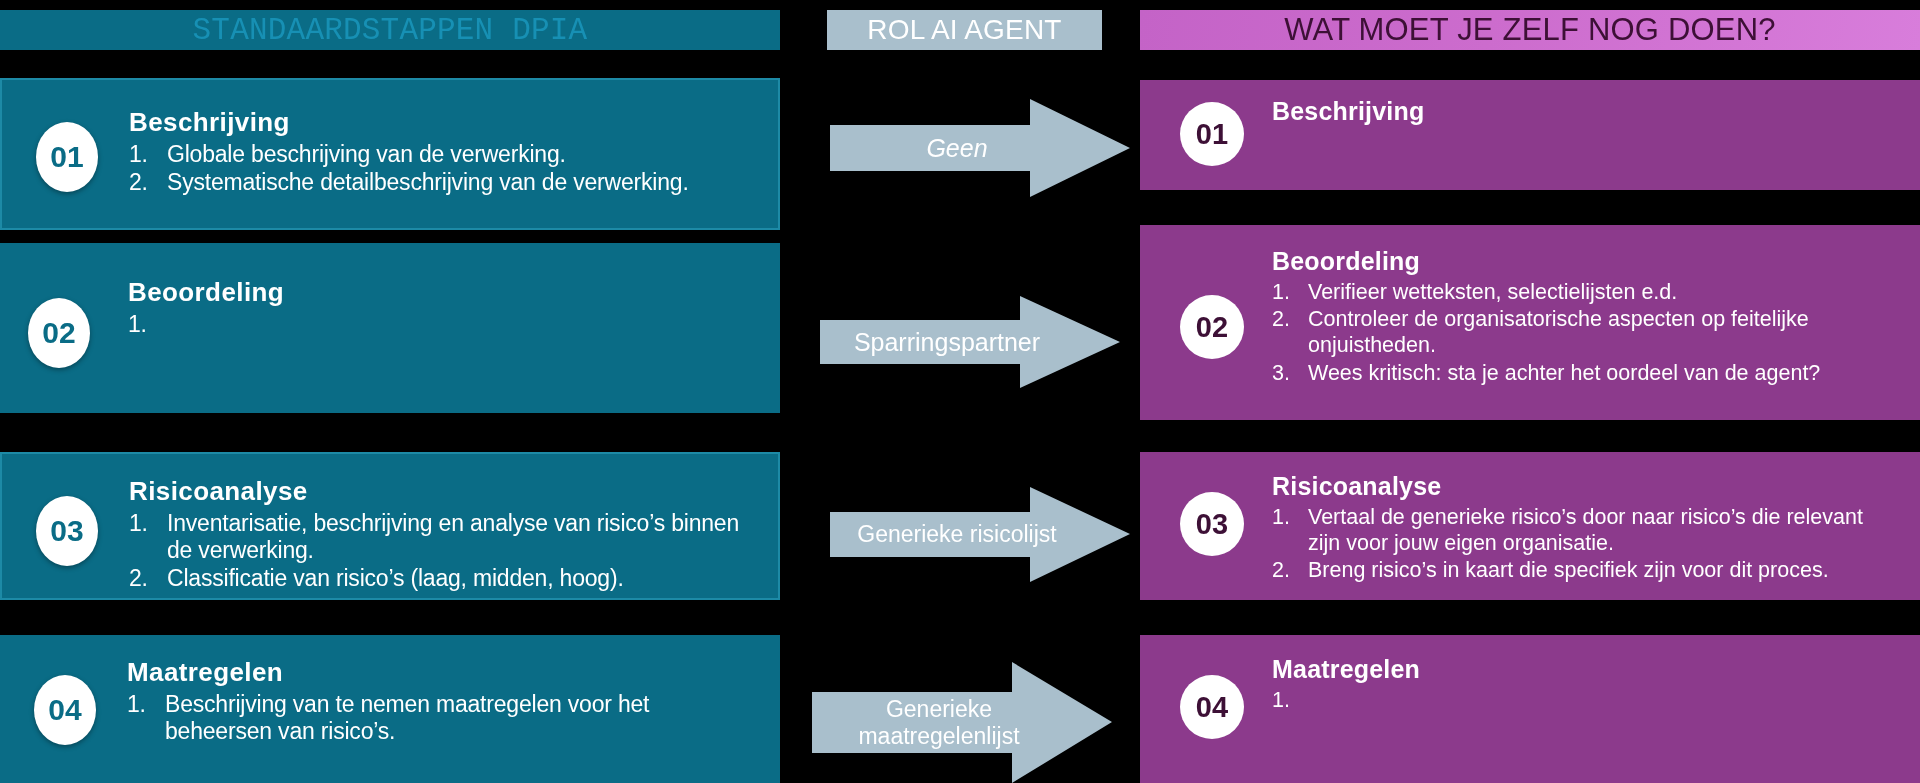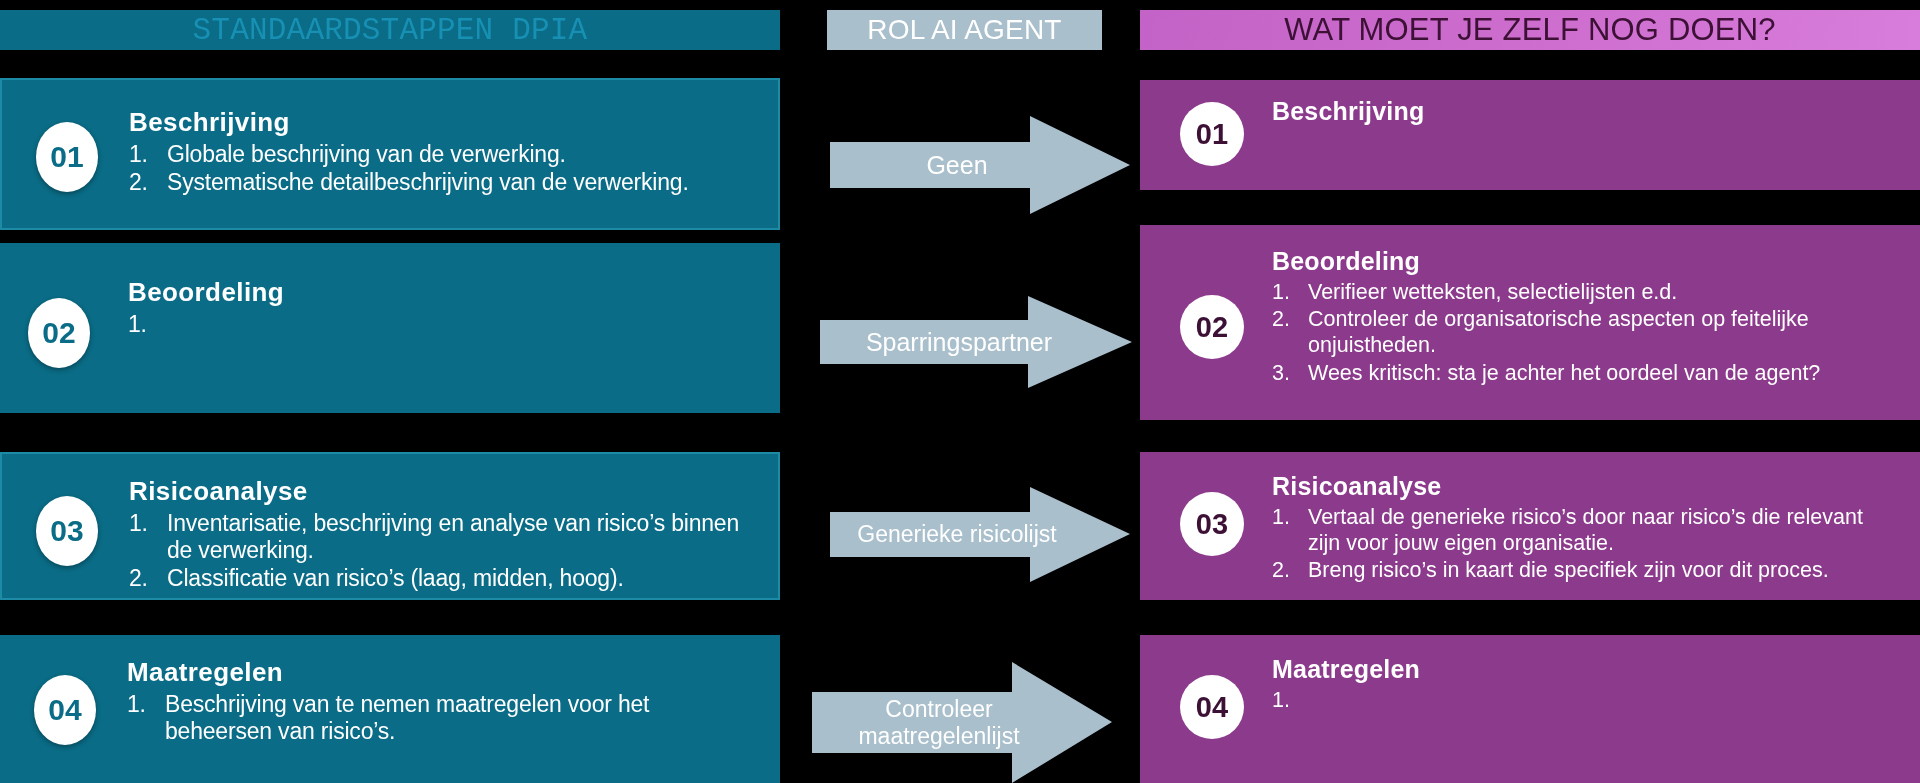--- a/index.html
+++ b/index.html
@@ -87,21 +87,21 @@
           <span class="txt">Globale beschrijving van de verwerking.</span>
         </li>
         <li>
           <span class="num">2.</span>
           <span class="txt">Systematische detailbeschrijving van de verwerking.</span>
         </li>
       </ol>
     </div>
   </div>
 
-  <div class="arrow" style="left:830px;top:116px;width:300px;height:98px;">
+  <div class="arrow" style="left:830px;top:99px;width:300px;height:98px;font-style:italic;">
     <svg viewBox="0 0 300 98" preserveAspectRatio="none">
       <polygon points="0,26 200,26 200,0 300,49 200,98 200,72 0,72" fill="#a9bfcc"></polygon>
     </svg>
     <span class="alabel">Geen</span>
   </div>
 
   <div class="abs card card-right" style="left:1140px;top:80px;width:780px;height:110px;">
     <div class="badge badge-right" style="left:40px;top:22px;">
       <span>01</span>
     </div>
@@ -117,21 +117,21 @@
     <div class="body-left" style="left:128px;top:34px;width:610px;">
       <div class="ttl-left">Beoordeling</div>
       <ol class="lst">
         <li>
           <span class="num">1.</span>
         </li>
       </ol>
     </div>
   </div>
 
-  <div class="arrow" style="left:820px;top:296px;width:300px;height:92px;padding-left:12px;">
+  <div class="arrow" style="left:820px;top:296px;width:300px;height:92px;">
     <svg viewBox="0 0 300 92" preserveAspectRatio="none">
       <polygon points="0,24 200,24 200,0 300,46 200,92 200,68 0,68" fill="#a9bfcc"></polygon>
     </svg>
     <span class="alabel">Sparringspartner</span>
   </div>
 
   <div class="abs card card-right" style="left:1140px;top:225px;width:780px;height:195px;">
     <div class="badge badge-right" style="left:40px;top:70px;">
       <span>02</span>
     </div>
@@ -211,21 +211,21 @@
           <span class="txt" style="max-width:520px">Beschrijving van te nemen maatregelen voor het beheersen van risico’s.</span>
         </li>
       </ol>
     </div>
   </div>
 
   <div class="arrow" style="left:812px;top:662px;width:300px;height:121px;">
     <svg viewBox="0 0 300 121" preserveAspectRatio="none">
       <polygon points="0,30 200,30 200,0 300,60 200,121 200,91 0,91" fill="#a9bfcc"></polygon>
     </svg>
-    <span class="alabel" style="font-size:23px">Controleer maatregelenlijst</span>
+    <span class="alabel" style="font-size:23px">Generieke maatregelenlijst</span>
   </div>
 
   <div class="abs card card-right" style="left:1140px;top:635px;width:780px;height:148px;">
     <div class="badge badge-right" style="left:40px;top:40px;">
       <span>04</span>
     </div>
     <div class="body-right" style="left:132px;top:20px;width:640px;">
       <div class="ttl-right">Maatregelen</div>
       <ol class="lst">
         <li>

